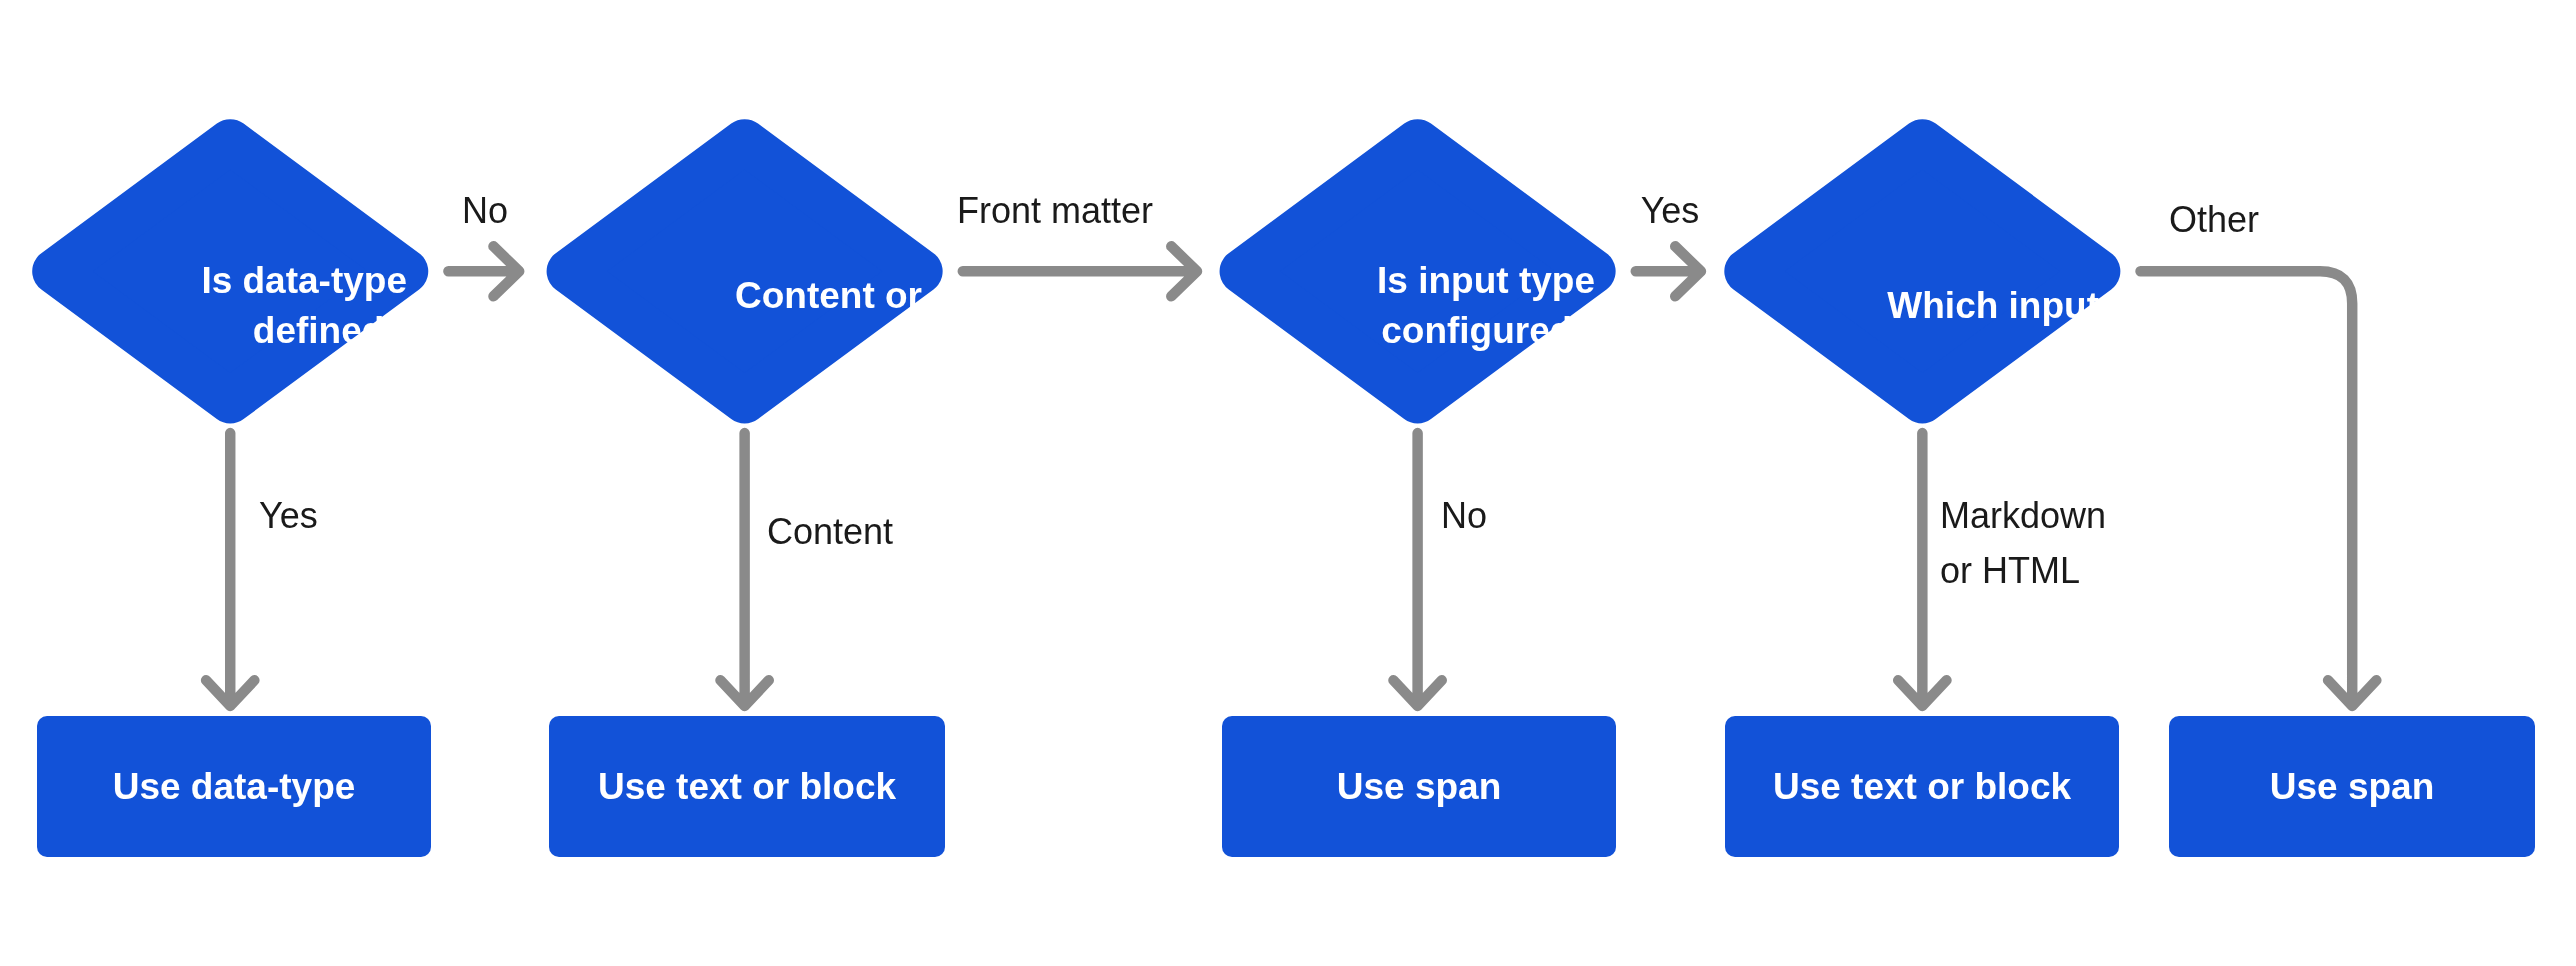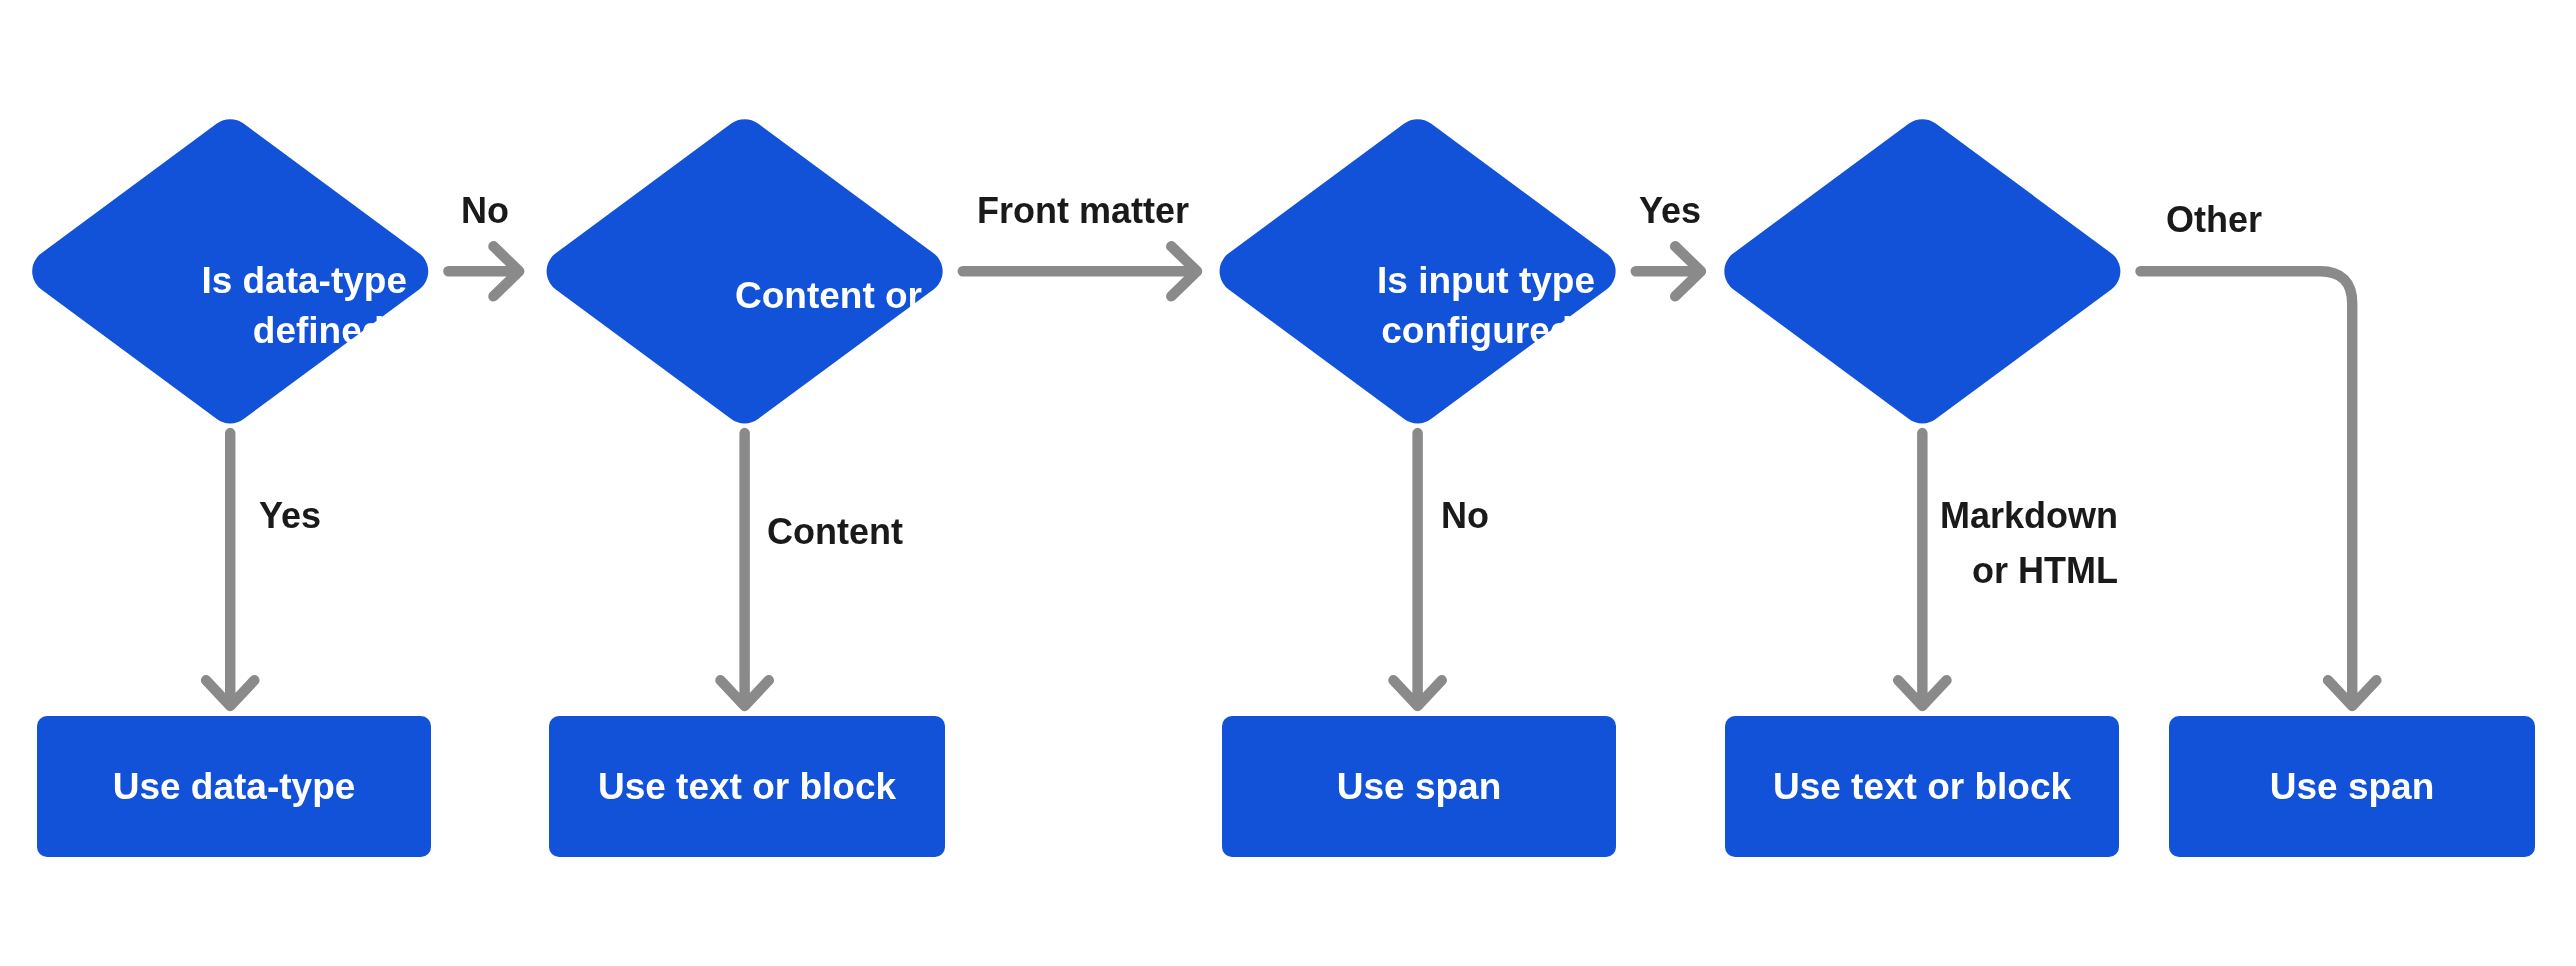--- a/index.html
+++ b/index.html
@@ -49,23 +49,22 @@
     background:var(--node-fill);
     border-radius:10px;
     display:flex;align-items:center;justify-content:center;
     color:var(--node-text);
     font-size:37px;font-weight:700;
     white-space:nowrap;
   }
   .branch-label{
     position:absolute;
     color:var(--label-black);
-    font-size:36px;font-weight:700;
+    font-size:36px;font-weight:400;
     white-space:nowrap;
-    text-align:right;
   }
   .branch-label.top{transform:translate(-50%,-50%);}
   .branch-label.side{transform:translateY(-50%);line-height:55px;}
 </style>
 </head>
 <body>
 
 <div class="canvas">
 
   <svg class="shapes" width="2576" height="966" viewBox="0 0 3200 1200" aria-hidden="true">
@@ -92,24 +91,25 @@
     <div>defined?</div>
   </div>
   <div class="diamond-label" style="left:745px;top:261px">
     <div>Content or</div>
   </div>
   <div class="diamond-label" style="left:1418px;top:271px">
     <div>Is input type</div>
     <div>configured?</div>
   </div>
   <div class="diamond-label" style="left:1922px;top:271px">
+    <div>Which input</div>
   </div>
 
   <div class="branch-label top" style="left:485px;top:211px">No</div>
-  <div class="branch-label top" style="left:1083px;top:211px">Front matter</div>
+  <div class="branch-label top" style="left:1055px;top:211px">Front matter</div>
   <div class="branch-label top" style="left:1670px;top:211px">Yes</div>
   <div class="branch-label top" style="left:2214px;top:220px">Other</div>
 
   <div class="branch-label side" style="left:259px;top:515px">Yes</div>
   <div class="branch-label side" style="left:767px;top:531px">Content</div>
   <div class="branch-label side" style="left:1441px;top:515px">No</div>
   <div class="branch-label side" style="left:1940px;top:543px">
     <div>Markdown</div>
     <div>or HTML</div>
   </div>

